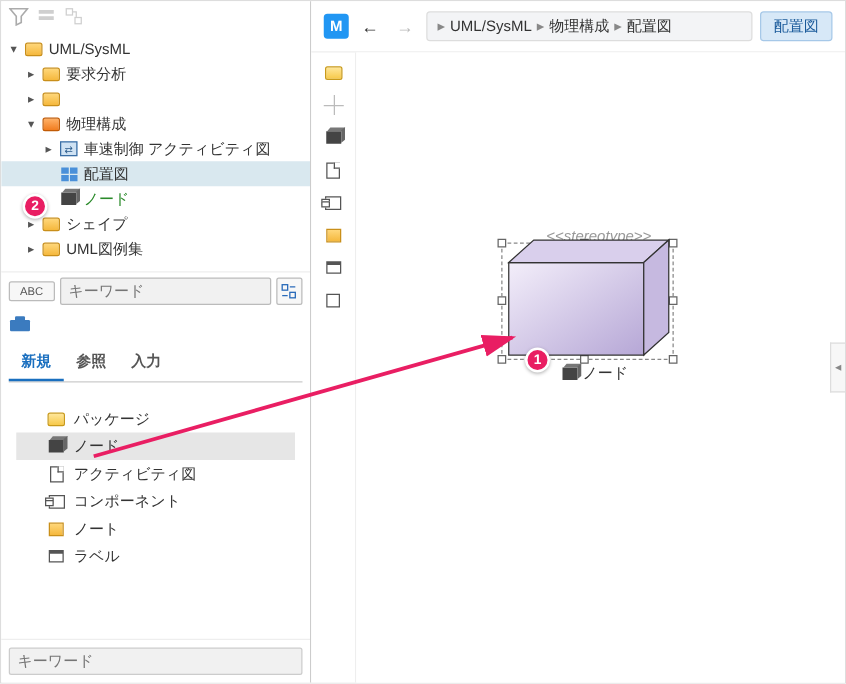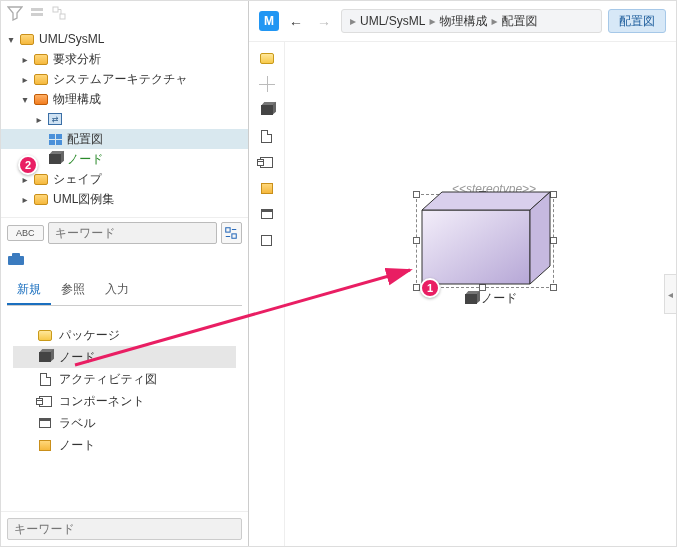--- a/index.html
+++ b/index.html
@@ -29,21 +29,21 @@
   .deploy-ic span { background:#4a90d9; }
   .node-ic { width:12px; height:10px; background:#444; position:relative; }
   .node-ic::before { content:""; position:absolute; width:12px; height:3px; background:#777; top:-3px; left:2px; transform:skewX(-40deg); }
   .node-ic::after { content:""; position:absolute; width:3px; height:10px; background:#666; right:-3px; top:-2px; transform:skewY(-40deg); }
 
   .search-row { display:flex; align-items:center; gap:4px; padding:4px 6px; border-top:1px solid #eee; }
   .kw-ic-box { width:38px; height:16px; border:1px solid #bbb; display:flex; align-items:center; justify-content:center; font-size:9px; color:#555; border-radius:2px; background:#f7f7f7; }
   .search-inp { flex:1; height:22px; border:1px solid #bbb; background:#f1f1f1; padding:0 6px; font-size:12px; color:#888; border-radius:2px; }
   .search-btn { width:22px; height:22px; border:1px solid #bbb; background:#f7f7f7; display:flex; align-items:center; justify-content:center; border-radius:2px; color:#2a6bba; }
 
-  .pal-head { padding:4px 6px 12px; }
+  .pal-head { padding:4px 6px 12px;font-weight:bold; }
   .pal-head .ico { width:18px; height:14px; }
   .tabs { display:flex; border-bottom:1px solid #ccc; margin-top:6px; }
   .tab { padding:6px 10px 5px; font-size:12px; color:#555; cursor:pointer; }
   .tab.active { color:#1a6fbf; border-bottom:2px solid #1a6fbf; }
 
   .pal-list { flex:1; overflow:auto; padding:6px 12px; }
   .pal-item { display:flex; align-items:center; height:22px; padding:0 6px 0 22px; cursor:pointer; }
   .pal-item.sel { background:#e6e6e6; }
   .pal-item .ic { margin-right:6px; }
   .doc-ic { width:11px; height:13px; border:1px solid #555; background:#fff; position:relative; }
@@ -60,21 +60,21 @@
 
   
   .main-head { display:flex; align-items:center; gap:6px; padding:8px 10px; border-bottom:1px solid #eee; }
   .m-badge { width:20px; height:20px; background:#2196f3; color:#fff; border-radius:3px; display:flex; align-items:center; justify-content:center; font-weight:bold; font-size:12px; }
   .nav-arrow { width:22px; height:22px; display:flex; align-items:center; justify-content:center; font-size:14px; color:#333; cursor:pointer; }
   .nav-arrow.dis { color:#bbb; cursor:default; }
   .crumb-bar { flex:1; height:24px; border:1px solid #ddd; background:#f3f4f6; border-radius:3px; display:flex; align-items:center; padding:0 8px; gap:4px; font-size:12px; color:#333; }
   .crumb-bar .sep { color:#888; }
   .pill-btn { height:24px; background:#d7e8f7; border:1px solid #a6c8e8; color:#1a5a9a; border-radius:3px; padding:0 10px; font-size:12px; cursor:pointer; }
 
-  .main-body { flex:1; display:flex; position:relative;gap:15px; }
+  .main-body { flex:1; display:flex; position:relative; }
   .tool-rail { width:36px; border-right:1px solid #eee; display:flex; flex-direction:column; align-items:center; padding:8px 0; gap:10px; }
   .rail-ic { width:18px; height:16px; display:flex; align-items:center; justify-content:center; }
   .cross-ic { position:relative; width:16px; height:16px; }
   .cross-ic::before, .cross-ic::after { content:""; position:absolute; background:#bbb; }
   .cross-ic::before { width:16px; height:1px; top:8px; left:0; }
   .cross-ic::after { width:1px; height:16px; left:8px; top:0; }
 
   .canvas { flex:1; position:relative; background:#fff; }
   .selection { position:absolute; border:1px dashed #888; }
   .handle { position:absolute; width:7px; height:7px; background:#fff; border:1px solid #666; }
@@ -127,36 +127,36 @@
             <span class="folder"></span>
           </span>
         <span class="tree-label">要求分析</span>
       </div>
       <div class="tree-item">
         <span class="pad" style="width:18px"></span>
         <span class="tw">▸</span>
         <span class="ic">
             <span class="folder"></span>
           </span>
-        <span class="tree-label">システムアーキテクチャ</span>
       </div>
       <div class="tree-item">
         <span class="pad" style="width:18px"></span>
         <span class="tw">▾</span>
         <span class="ic">
             <span class="folder orange"></span>
           </span>
         <span class="tree-label">物理構成</span>
       </div>
       <div class="tree-item">
         <span class="pad" style="width:32px"></span>
         <span class="tw">▸</span>
         <span class="ic">
             <span class="activity-ic">⇄</span>
           </span>
+        <span class="tree-label">車速制御 アクティビティ図</span>
       </div>
       <div class="tree-item sel">
         <span class="pad" style="width:44px"></span>
         <span class="ic">
             <span class="deploy-ic">
               <span></span>
               <span></span>
               <span></span>
               <span></span>
             </span>
@@ -232,29 +232,29 @@
         <span>アクティビティ図</span>
       </div>
       <div class="pal-item">
         <span class="ic">
             <span class="comp-ic"></span>
           </span>
         <span>コンポーネント</span>
       </div>
       <div class="pal-item">
         <span class="ic">
+            <span class="note-ic"></span>
+          </span>
+        <span>ノート</span>
+      </div>
+      <div class="pal-item">
+        <span class="ic">
             <span class="label-ic"></span>
           </span>
         <span>ラベル</span>
-      </div>
-      <div class="pal-item">
-        <span class="ic">
-            <span class="note-ic"></span>
-          </span>
-        <span>ノート</span>
       </div>
     </div>
 
     <div class="sb-bottom-search">
       <input placeholder="キーワード" style="">
     </div>
   </div>
 
   <div class="main">
     <div class="main-head">

